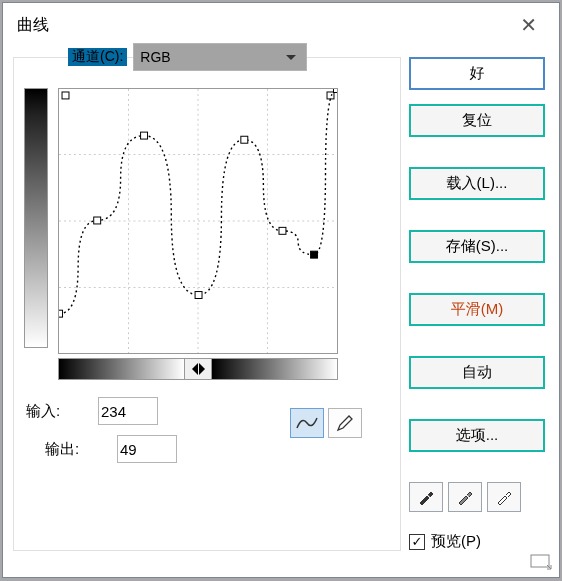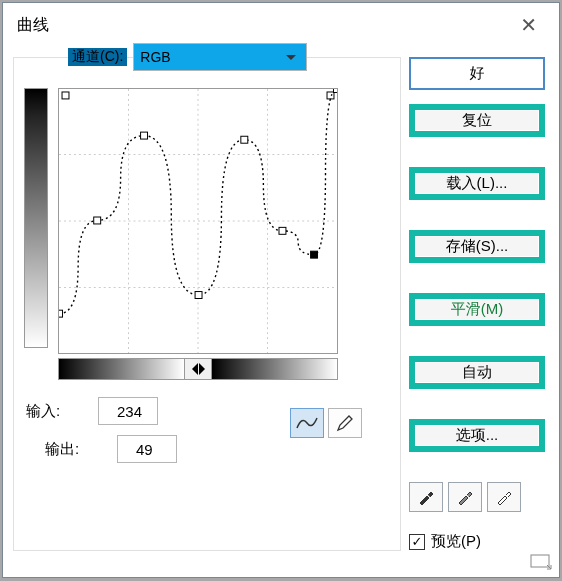--- a/index.html
+++ b/index.html
@@ -5,44 +5,44 @@
   * { box-sizing: border-box; margin: 0; padding: 0; }
   body { width: 562px; height: 581px; background: #a8a8aa; font-family: "Microsoft YaHei", sans-serif; font-size: 14px; color: #000; }
   .window { position: absolute; left: 2px; top: 2px; width: 558px; height: 576px; background: #fff; border: 1px solid #7a8691; }
   .titlebar { height: 44px; display: flex; align-items: center; padding: 0 14px; }
   .title { font-size: 16px; }
   .close { margin-left: auto; font-size: 20px; color: #555; cursor: pointer; padding: 4px 8px; }
   .body { position: relative; height: calc(100% - 44px); }
   .group { position: absolute; left: 10px; top: 10px; width: 388px; height: 494px; border: 1px solid #e0e0e0; }
   .group-label-row { position: absolute; top: -12px; left: 0; right: 0; height: 22px; display: flex; align-items: center; }
   .group-label-gap { background: #0369a1; padding: 0 4px; margin-left: 54px; }
-  .ch-select { margin-left: 6px; width: 174px; height: 28px; border: 1px solid #b5b5b5; background: #0ea5e9; padding: 2px 6px; font-size: 14px; position: relative; display:flex; align-items:center; }
+  .ch-select { margin-left: 6px; width: 174px; height: 28px; border: 1px solid #b5b5b5; background: #a3a3a3; padding: 2px 6px; font-size: 14px; position: relative; display:flex; align-items:center; }
   .ch-select::after { content: ""; position: absolute; right: 10px; top: 11px; border: 5px solid transparent; border-top-color: #333; }
   .vgrad { position: absolute; left: 10px; top: 30px; width: 24px; height: 260px; border: 1px solid #999; background: linear-gradient(to bottom, #000 0%, #222 10%, #fff 100%); }
   .graph { position: absolute; left: 44px; top: 30px; width: 280px; height: 266px; border: 1px solid #999; background: #fff; }
   .graph svg { width: 100%; height: 100%; display: block; }
   .hgrad-row { position: absolute; left: 44px; top: 300px; width: 280px; height: 22px; border: 1px solid #999; display: flex; }
   .hgrad-l { flex: 1; background: linear-gradient(to right, #000, #fff); }
   .hmid { width: 28px; display: flex; align-items: center; justify-content: center; gap: 1px; border-left: 1px solid #999; border-right: 1px solid #999; background: #f0f0f0; }
   .tri { width: 0; height: 0; border: 6px solid transparent; }
   .tri.l { border-right-color: #000; }
   .tri.r { border-left-color: #000; }
   .hgrad-r { flex: 1; background: linear-gradient(to right, #000, #fff); }
   .io-row { position: absolute; left: 12px; height: 34px; display: flex; align-items: center; gap: 24px; }
   .io-in { top: 336px; }
   .io-out { top: 374px; margin-left: 19px; }
   .io-label { width: 48px; font-size: 15px; }
-  .io-val { width: 60px; height: 28px; border: 1px solid #b5b5b5; display: flex; align-items: center; padding: 0 18px; background: #fff; font-size: 15px; }
+  .io-val { width: 60px; height: 28px; border: 1px solid #b5b5b5; display: flex; align-items: center; padding: 0 2px; background: #fff; font-size: 15px; }
   .mode-btns { position: absolute; left: 276px; top: 350px; display: flex; gap: 4px; }
   .mode-btn { width: 34px; height: 30px; border: 1px solid #b5b5b5; background: #fdfdfd; display: flex; align-items: center; justify-content: center; cursor: pointer; }
   .mode-btn.selected { background: #d4e6f6; border-color: #6aa1d6; }
   .side { position: absolute; left: 406px; top: 10px; width: 140px; }
-  .btn { width: 136px; height: 33px; border: 6px solid #14b8a6; background: #f5f5f5; display: flex; align-items: center; justify-content: center; font-size: 15px; cursor: pointer; box-shadow: inset 0 0 0 1px #fff; }
+  .btn { width: 136px; height: 33px; border: 2px solid #14b8a6; background: #f5f5f5; display: flex; align-items: center; justify-content: center; font-size: 15px; cursor: pointer; box-shadow: inset 0 0 0 1px #fff; }
   .btn.primary { border: 2px solid #4a88c7; background: #fff; }
-  .btn.disabled { color: #15803d; cursor: default; }
+  .btn.disabled { color: #c2410c; cursor: default; }
   .btn + .btn { margin-top: 30px; }
   .gap { height: 30px; }
   .eyedrops { display: flex; gap: 5px; }
   .eye { width: 34px; height: 30px; border: 1px solid #9da6af; background: #f8f8f8; display: flex; align-items: center; justify-content: center; cursor: pointer; }
   .preview { display:flex; align-items:center; gap:6px; font-size:15px; }
   .cb { width: 16px; height: 16px; border: 1px solid #333; display:flex; align-items:center; justify-content:center; font-size:13px; line-height:1; }
   .resize { position: absolute; right: 6px; bottom: 6px; width: 24px; height: 20px; }
   .resize svg { width: 100%; height: 100%; }
 </style>
 </head>

